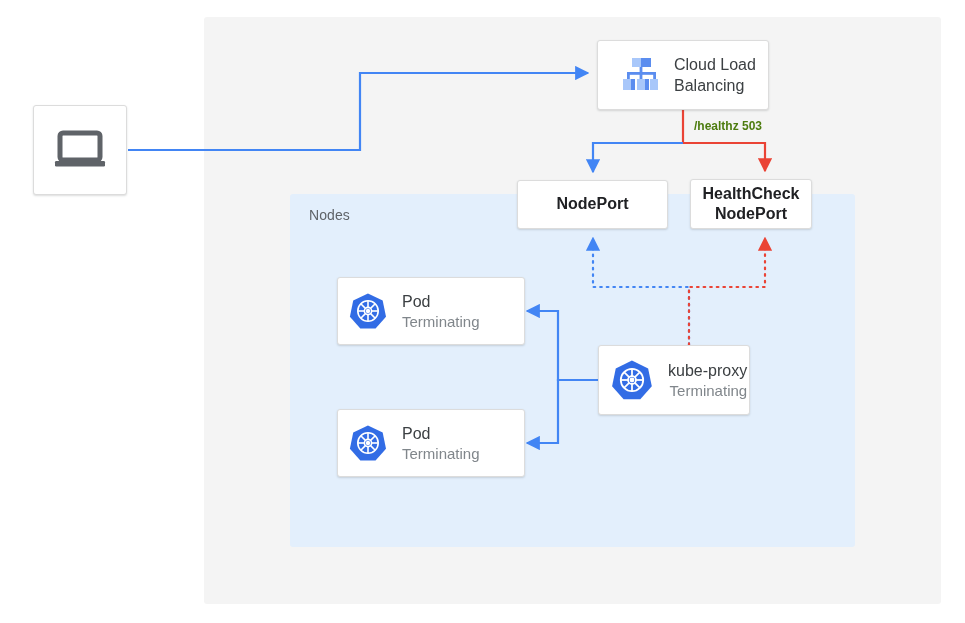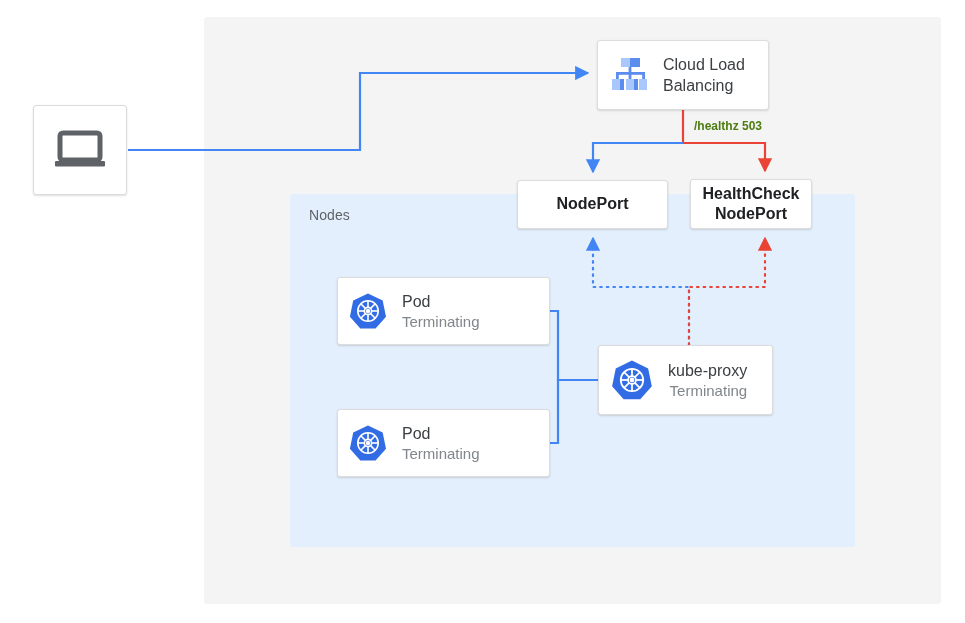--- a/index.html
+++ b/index.html
@@ -80,45 +80,45 @@
     text-align: right;
   }
 
   
   #client-card {
     left: 33px; top: 105px; width: 94px; height: 90px;
     justify-content: center;
   }
   #lb-card {
     left: 597px; top: 40px; width: 172px; height: 70px;
-    padding-left: 11px;
+    padding-left: 22px;
   }
   #lb-card .card-text { margin-left: 12px; }
   #lb-card .card-title { white-space: normal; max-width: 96px; }
 
   .port-card {
     justify-content: center;
     text-align: center;
   }
   .port-card .port-label {
     font-size: 16px;
     font-weight: bold;
     color: #202124;
     line-height: 1.28;
   }
   #nodeport-card { left: 517px; top: 180px; width: 151px; height: 49px; }
   #healthcheck-card { left: 690px; top: 179px; width: 122px; height: 50px; }
 
-  .pod-card { width: 213px; height: 68px; padding-left: 10px; }
+  .pod-card { width: 188px; height: 68px; padding-left: 10px; }
   .pod-card .card-text { margin-left: 14px; }
   #pod-1 { left: 337px; top: 277px; }
   #pod-2 { left: 337px; top: 409px; }
 
   #kubeproxy-card {
-    left: 598px; top: 345px; width: 175px; height: 70px;
+    left: 598px; top: 345px; width: 152px; height: 70px;
     padding-left: 11px;
   }
   #kubeproxy-card .card-text { margin-left: 14px; }
 
   
   #healthz-label {
     position: absolute;
     left: 694px;
     top: 119px;
     font-size: 12px;

